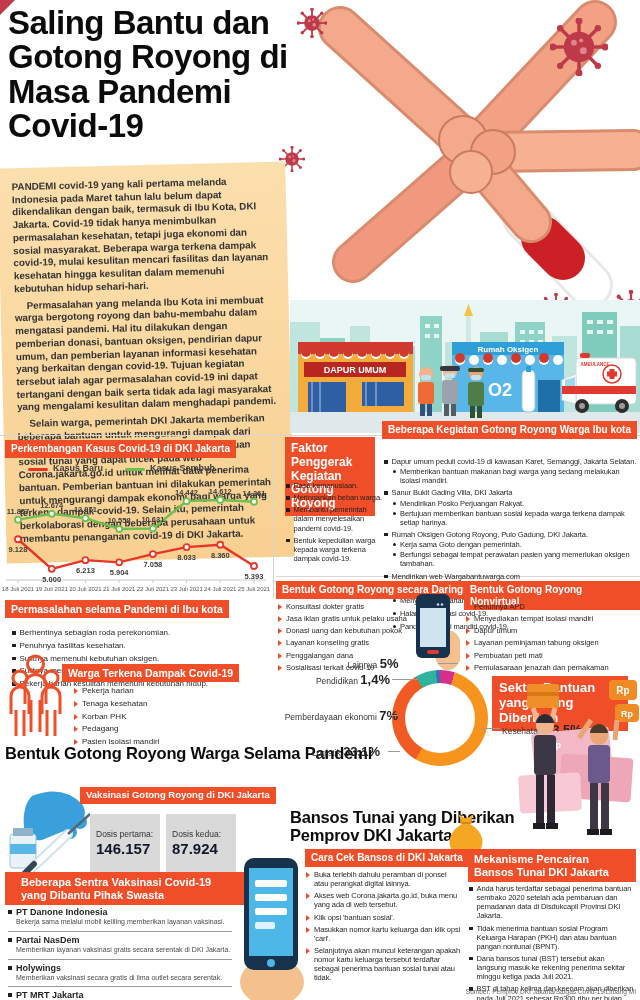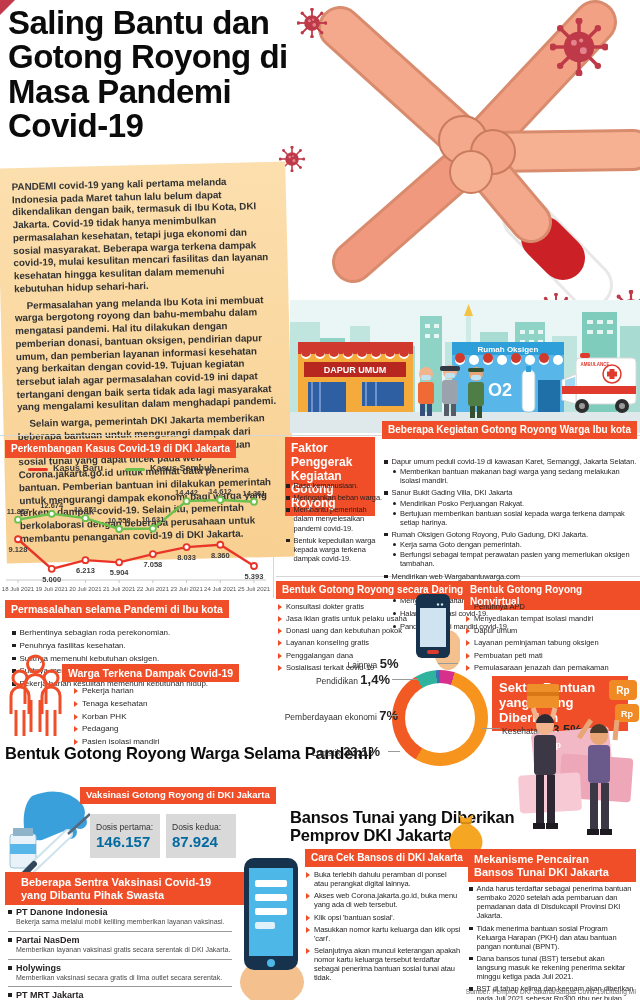--- a/index.html
+++ b/index.html
@@ -29,23 +29,23 @@
   .leg-line{display:inline-block;width:20px;height:3px;margin-right:5px;border-radius:2px;}
   .dl{font-size:7.5px;font-weight:bold;fill:#3c3c3c;}
   .xl{font-size:6px;fill:#555;}
   
   .donut{border-radius:50%;position:relative;}
   .donut::after{content:"";position:absolute;left:13px;top:13px;right:13px;bottom:13px;border-radius:50%;background:#fff;}
   .dlabel{position:absolute;font-size:8.5px;color:#333;white-space:nowrap;}
   .dlabel b{font-size:13px;font-weight:bold;color:#222;}
   .lead{position:absolute;height:1px;background:#9a9a9a;}
   
-  .dose{background:#d9d9d9;padding:8px 6px;text-align:left;}
+  .dose{background:#d9d9d9;padding:15px 6px;text-align:left;}
   .dose .lab{font-size:8.5px;color:#333;}
-  .dose .val{font-size:15px;font-weight:bold;color:#0369a1;margin-top:1px;}
+  .dose .val{font-size:15px;font-weight:bold;color:#0f172a;margin-top:1px;}
   
   .comp{border-bottom:1px solid #9a9a9a;padding:3px 0 4px 0;}
   .comp:last-child{border-bottom:none;}
   .comp .nm{font-size:9px;font-weight:bold;display:flex;align-items:flex-start;}
   .comp .nm .b{width:4px;height:4px;background:#231f20;margin:3px 4px 0 0;flex:0 0 auto;}
   .comp .ds{font-size:7px;color:#4a4a4a;margin:1px 0 0 8px;line-height:1.25;}
   .small-list{font-size:7.5px;letter-spacing:-0.1px;}
   .src{font-size:6.5px;color:#666;}
   .corner{width:0;height:0;border-top:15px solid #c23a49;border-right:15px solid transparent;}
 </style>

